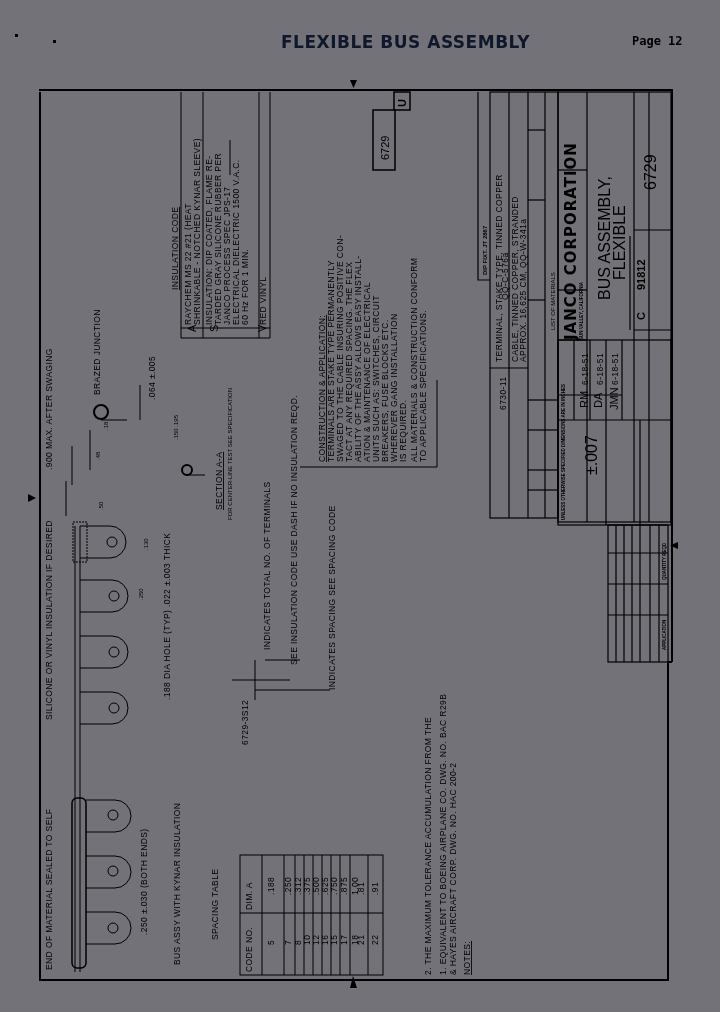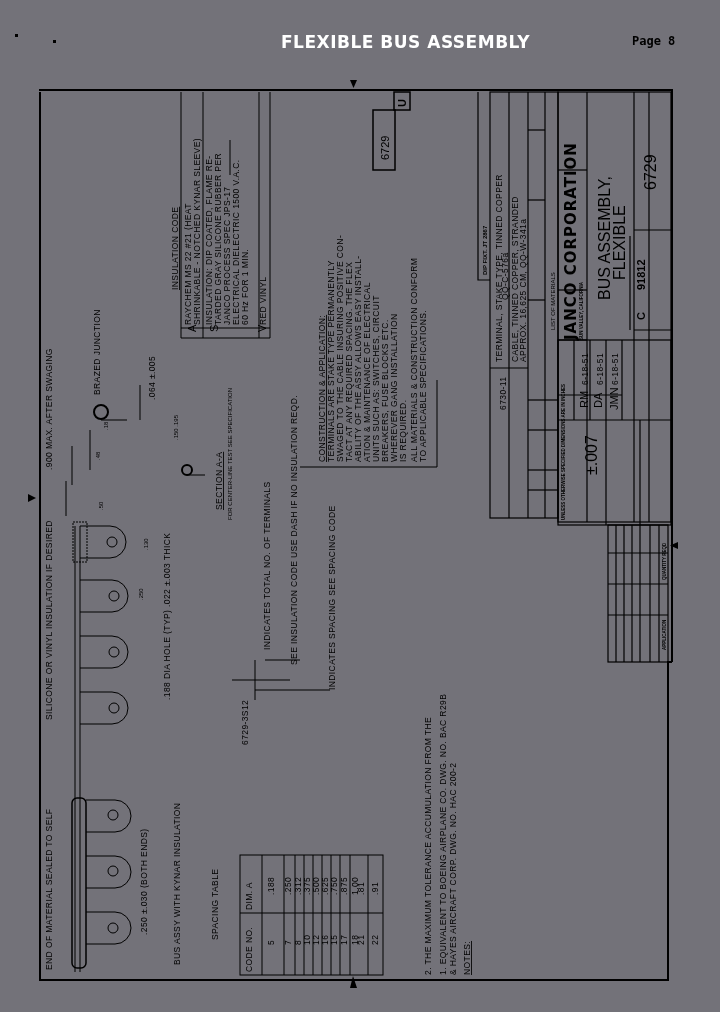--- a/index.html
+++ b/index.html
@@ -1,33 +1,33 @@
 <!DOCTYPE html>
 <html><head>
 <meta charset="utf-8">
 <style>
   html, body { margin:0; padding:0; }
   body { width:720px; height:1012px; background:#737279; position:relative; overflow:hidden; font-family:"DejaVu Sans Mono", monospace; }
-  .header-title { position:absolute; left:281px; top:32px; font-family:"DejaVu Sans", sans-serif; font-weight:bold; font-size:17px; letter-spacing:0.5px; color:#ffffff; }
+  .header-title { position:absolute; left:281px; top:32px; font-family:"DejaVu Sans", sans-serif; font-weight:bold; font-size:17px; letter-spacing:0.5px; color:#0f172a; }
   .header-page { position:absolute; left:632px; top:34px; font-family:"DejaVu Sans Mono", monospace; font-weight:bold; font-size:12px; color:#000; }
   .dot { position:absolute; background:#000; }
   svg { position:absolute; left:0; top:0; }
   svg text { font-family:"Liberation Sans", sans-serif; fill:#000; }
   .hand { font-size:8.5px; letter-spacing:0.4px; }
   .small { font-size:6px; }
   .tiny { font-size:4.5px; font-weight:bold; }
   .corp { font-size:15px; font-weight:bold; font-family:"DejaVu Sans", sans-serif; letter-spacing:1px; }
   .big { font-size:16px; }
   .mid { font-size:11px; }
 </style>
 </head>
 <body>
 
 <div class="header-title">FLEXIBLE BUS ASSEMBLY</div>
-<div class="header-page">Page 8</div>
+<div class="header-page">Page 12</div>
 <div class="dot" style="left:15px;top:34px;width:3px;height:3px;"></div>
 <div class="dot" style="left:53px;top:40px;width:3px;height:3px;"></div>
 
 <svg width="720" height="1012" viewBox="0 0 720 1012">
 
   <g stroke="#000" fill="none">
     <polyline points="39,90 672,90 672,662" stroke-width="2"></polyline>
     <polyline points="672,662 668,662 668,980 40,980 40,92" stroke-width="2"></polyline>
   </g>
 

